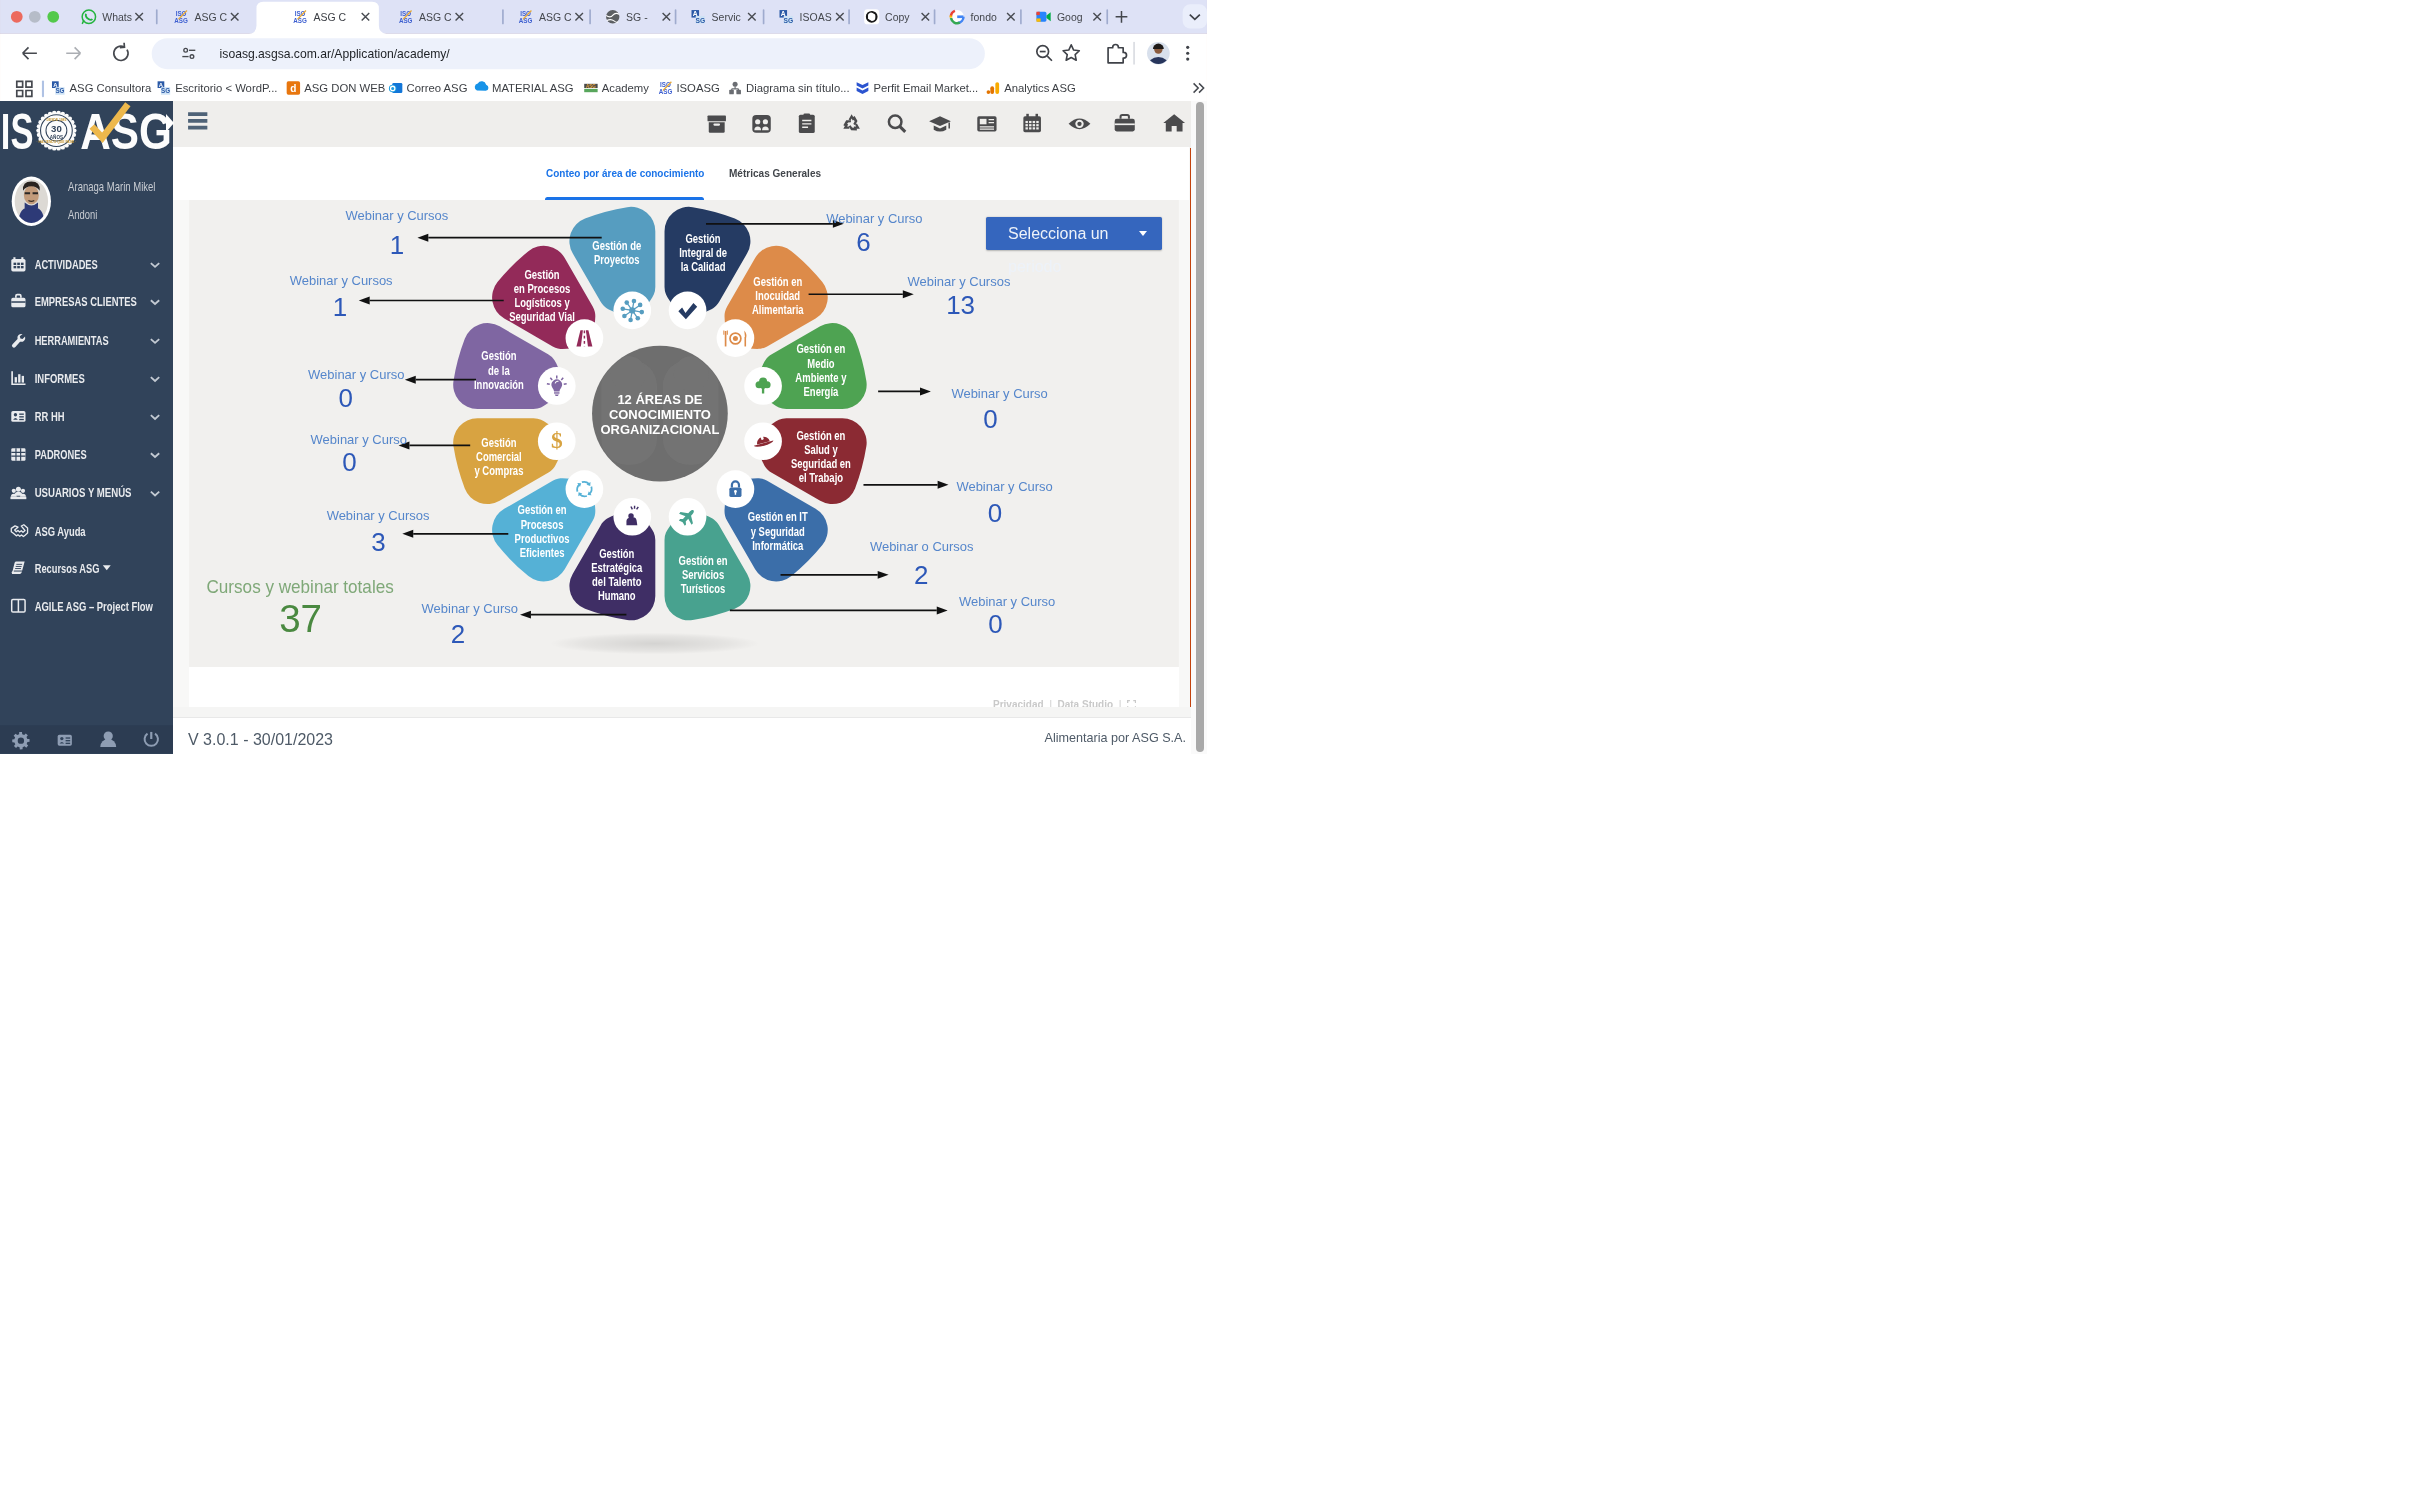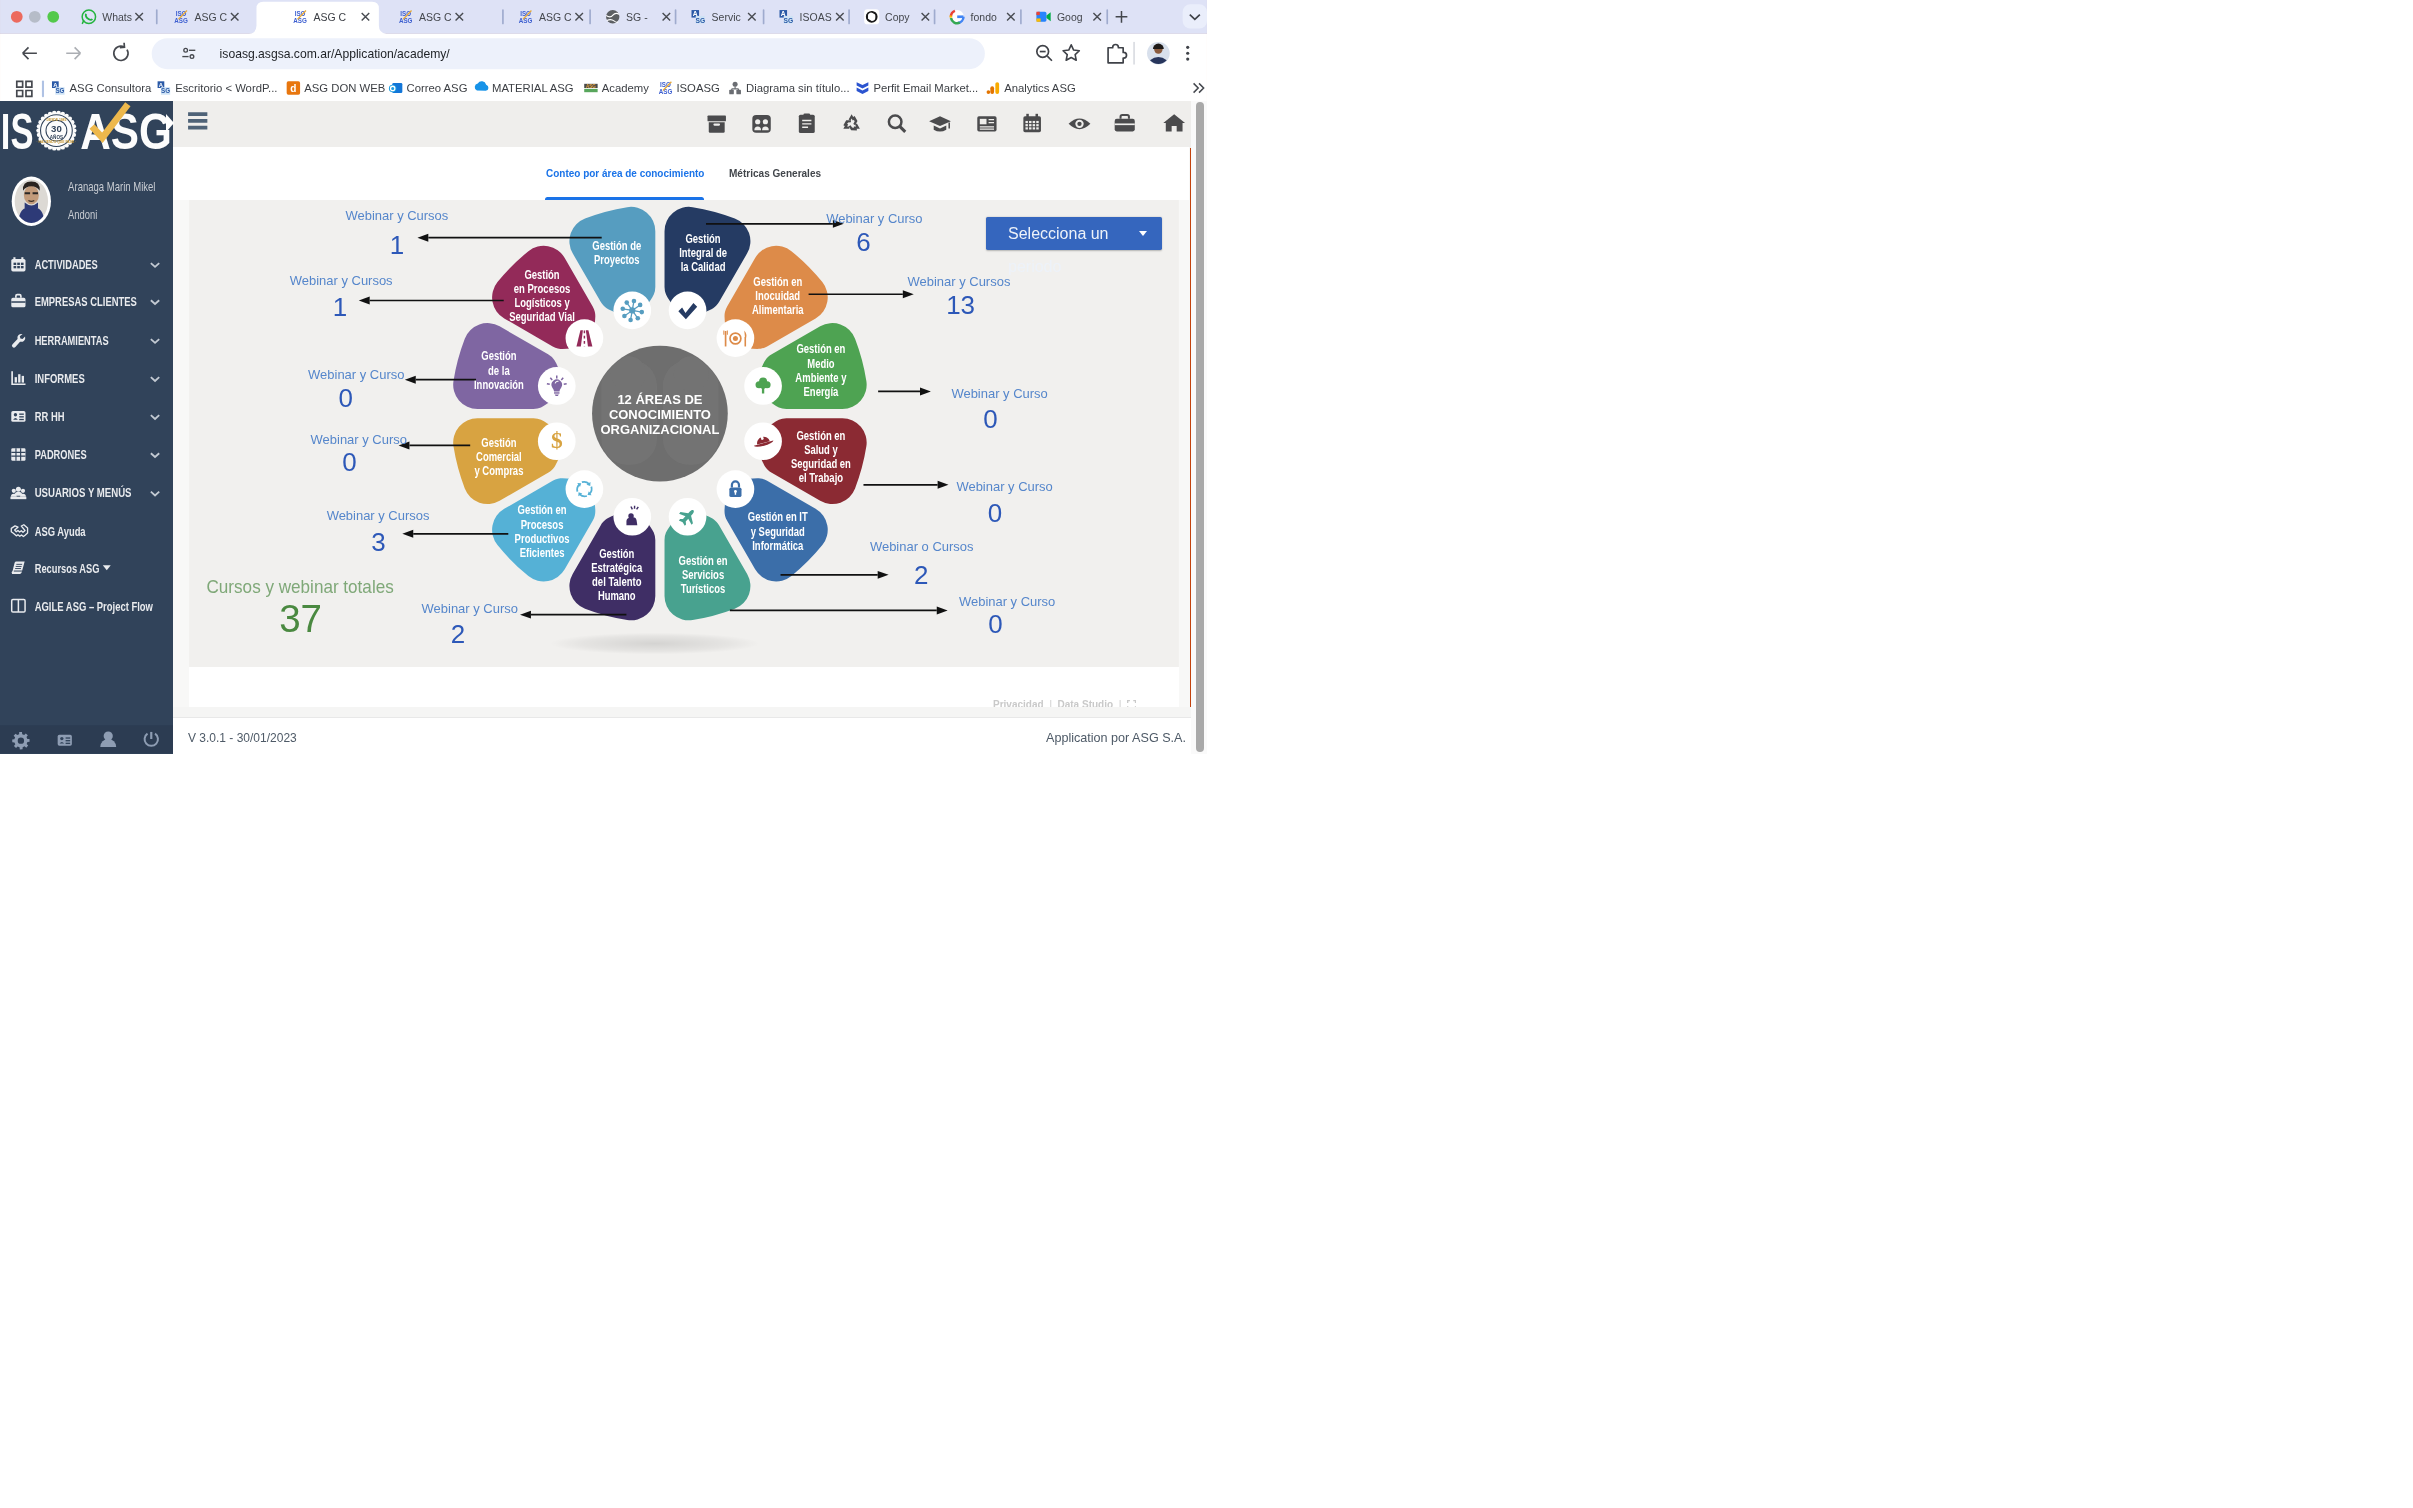--- a/index.html
+++ b/index.html
@@ -9,21 +9,21 @@
 .appheader { position:absolute; left:173px; top:101px; width:1033px; height:47px; background:#EFEEEC; }
 .main { position:absolute; left:173px; top:147px; width:1017px; height:560px; background:#F8F8F7; }
 .chart { position:absolute; left:189px; top:200px; width:990px; height:467px; }
 .tabs2 { position:absolute; left:173px; top:147px; width:1016px; height:53px; background:#fff; }
 .tabline { position:absolute; left:545px; top:197px; width:159px; height:5px; background:#1A73E8; border-radius:2.5px 2.5px 0 0; }
 .btn { position:absolute; left:986px; top:217px; width:176px; height:33px; background:#3566BE; border-radius:1.7px; color:#EDF2F9; font-size:16px; line-height:33px; padding-left:22px; box-shadow:0 0.8px 1.7px rgba(0,0,0,0.25); }
 .btn .caret { position:absolute; right:15px; top:14.2px; width:0; height:0; border-left:4.6px solid transparent; border-right:4.6px solid transparent; border-top:5.4px solid #fff; }
 .dsbar { position:absolute; left:189px; top:667px; width:990px; height:40px; background:#fff; }
 .privacy { position:absolute; left:993px; top:691px; font-size:10px; font-weight:bold; color:#C9C9C9;margin-top:8px; }
 .footer { position:absolute; left:0px; top:717px; width:1207px; height:37px; background:#fff; border-top:0.8px solid #E8E8E8; }
-.footer .v { position:absolute; left:188px; top:12.6px; font-size:12px; color:#4E5A67; }
+.footer .v { position:absolute; left:188px; top:12.6px; font-size:16px; color:#4E5A67; }
 .footer .d { position:absolute; right:21px; top:12.6px; font-size:12.6px; color:#4E5A67; }
 .gapband { position:absolute; left:173px; top:707px; width:1033px; height:9.6px; background:#F5F5F4; }
 .scroll { position:absolute; left:1191px; top:101px; width:16px; height:653px; background:#FAFAFA; }
 .thumb { position:absolute; left:5px; top:1.3px; width:7.5px; height:650px; background:#A9A9A9; border-radius:4.2px; }
 .collapse { position:absolute; left:166px; top:114px; width:0; height:0; border-top:9.2px solid transparent; border-bottom:9.2px solid transparent; border-left:8px solid #fff; }
 </style></head>
 <body>
 <div class="page">
   <svg class="chrome" width="1207" height="101" viewBox="0 0 1440 120.5" xmlns="http://www.w3.org/2000/svg" font-family="Liberation Sans, sans-serif">
     <rect x="0" y="0" width="1440" height="40.5" fill="#DEE2F6"></rect>
@@ -474,21 +474,21 @@
 <text x="716" y="1510" text-anchor="middle" font-size="92" fill="#4A8940">37</text>
 </svg></div>
   <div class="dsbar"></div>
   <div class="privacy">Privacidad&nbsp; <span style="color:#DDD">|</span> &nbsp;Data Studio&nbsp; <span style="color:#DDD">|</span>&nbsp; <svg width="9.2" height="9.2" viewBox="0 0 11 11" style="vertical-align:-0.8px">
         <path d="M 0.8,3.5 v-2.7 h 2.7 M 7.5,0.8 h 2.7 v 2.7 M 10.2,7.5 v 2.7 h -2.7 M 3.5,10.2 h -2.7 v -2.7" fill="none" stroke="#C9C9C9" stroke-width="1.6"></path>
       </svg></div>
   <div class="btn">Selecciona un periodo<span class="caret"></span></div>
   <div class="gapband"></div>
   <div class="footer">
       <div class="v">V 3.0.1 - 30/01/2023</div>
-      <div class="d">Application por ASG S.A.</div>
+      <div class="d">Alimentaria por ASG S.A.</div>
     </div>
 
   <div class="sidebar">
     <svg width="173" height="653" viewBox="0 0 207 779.5" xmlns="http://www.w3.org/2000/svg" font-family="Liberation Sans, sans-serif">
       <g transform="translate(0 -120.5)">
       <text x="1" y="177" font-size="60" font-weight="bold" fill="#FCFCFC" font-family="Liberation Sans" textLength="39" lengthAdjust="spacingAndGlyphs">IS</text>
           <g>
             <g fill="#FCFCFC">
               <circle cx="89.0" cy="155.0" r="2.6"></circle>
               <circle cx="88.4" cy="160.1" r="2.6"></circle>

